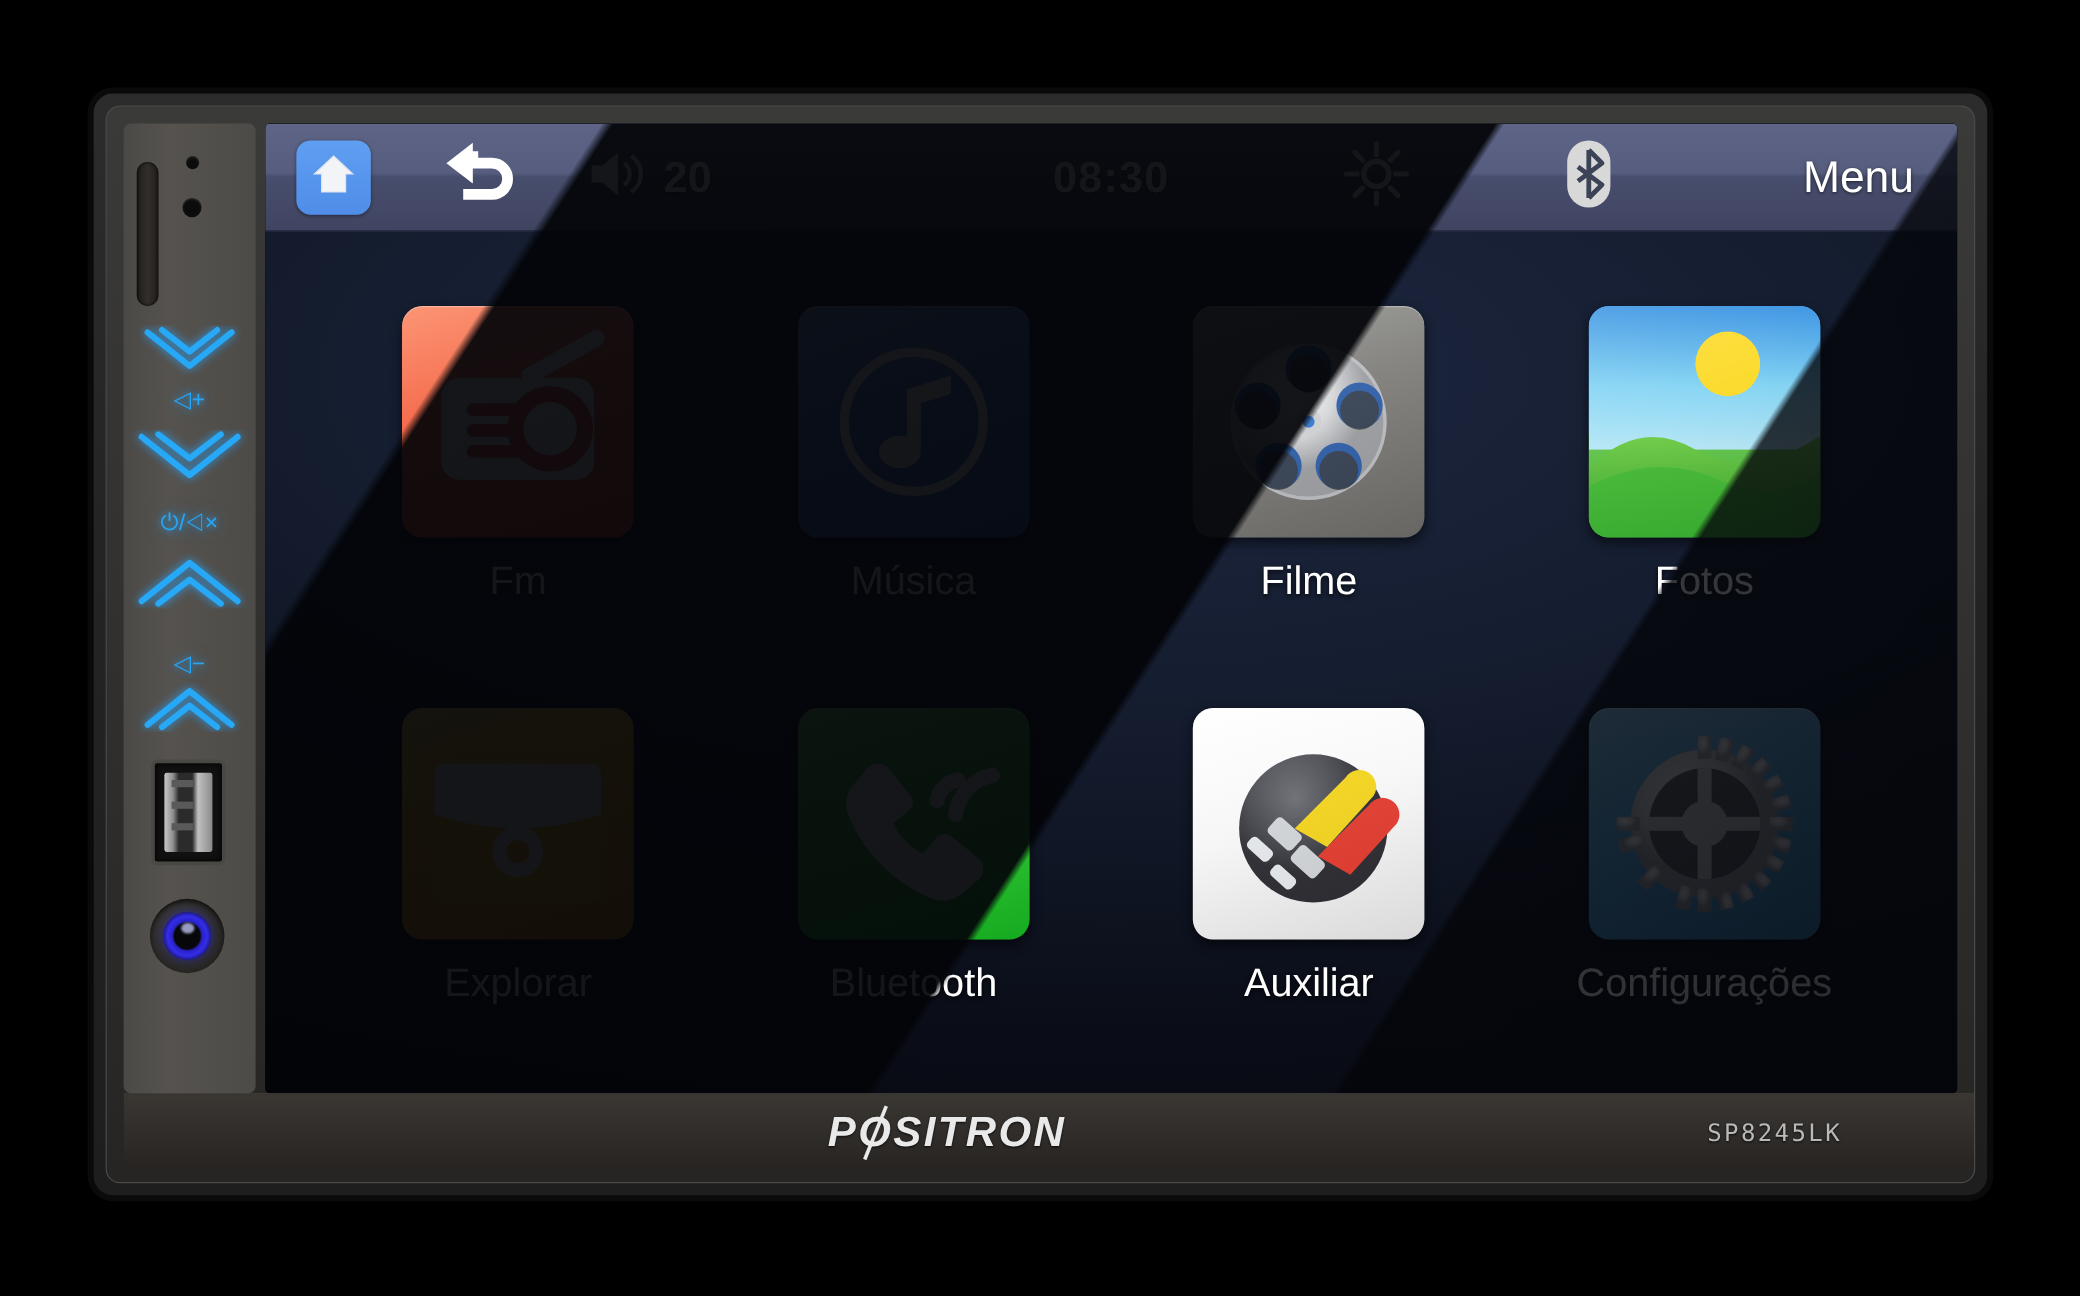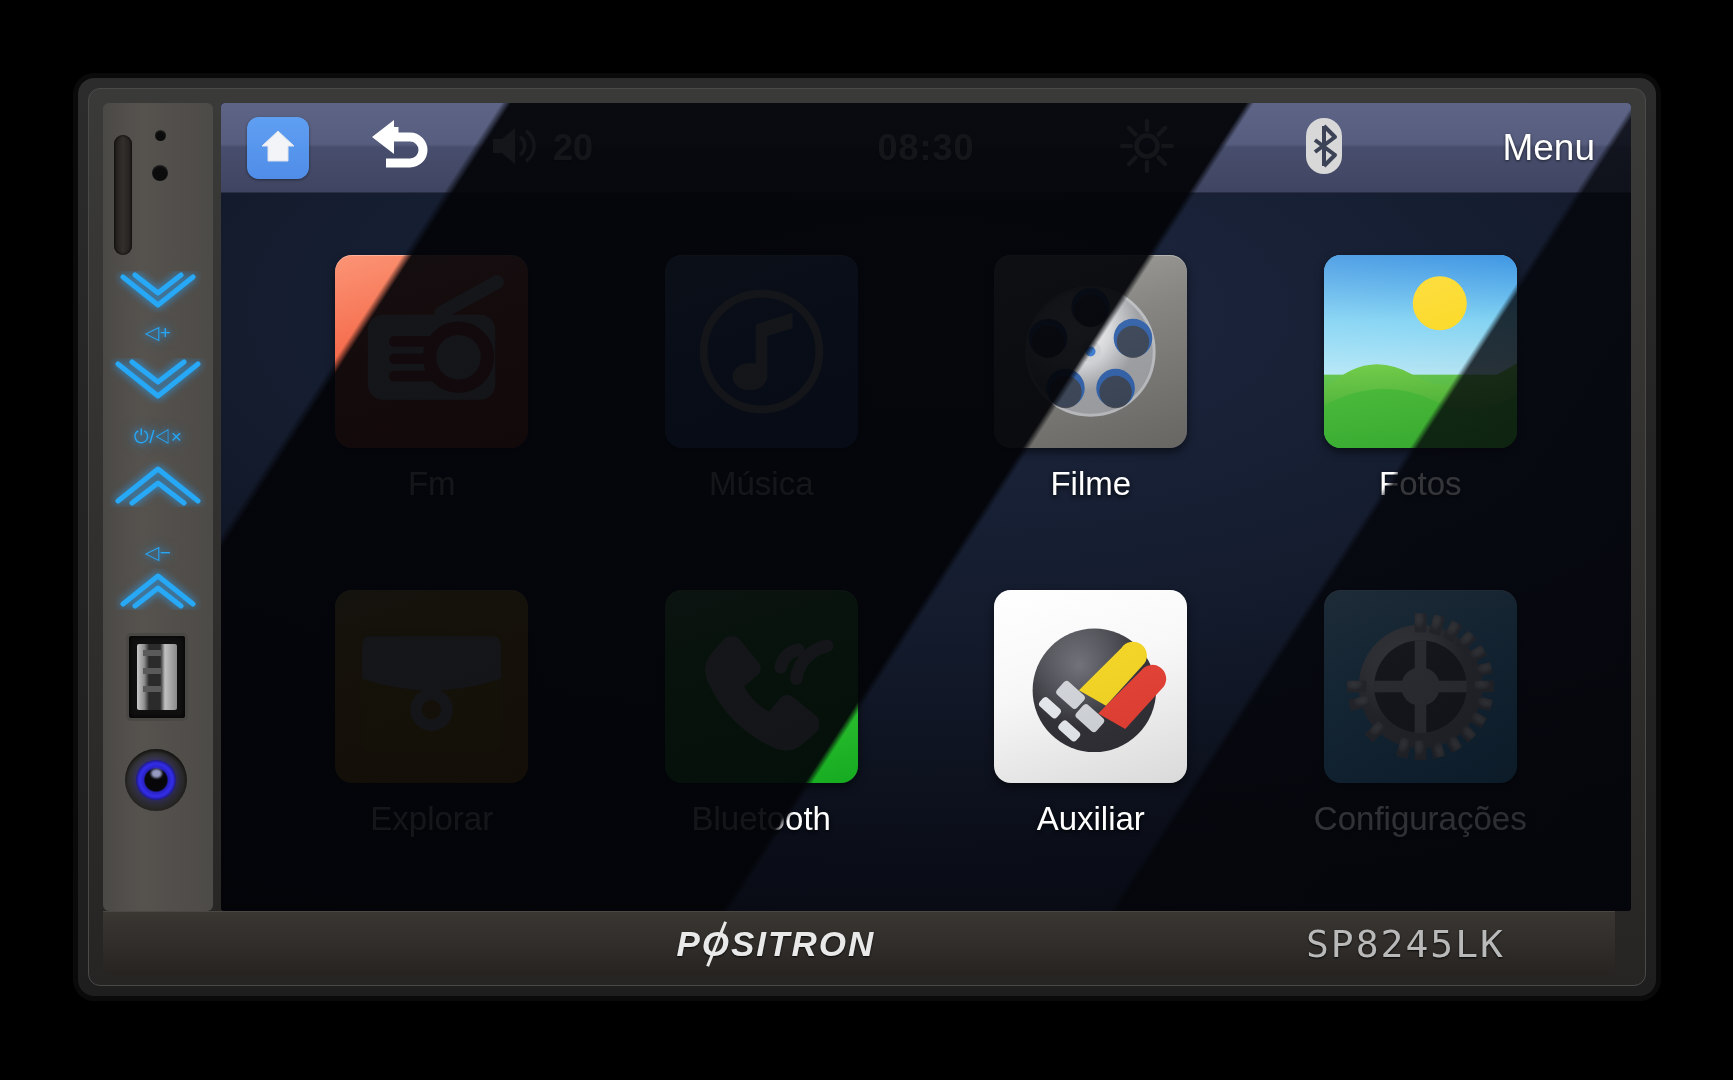--- a/index.html
+++ b/index.html
@@ -169,38 +169,38 @@
       rgba(3,4,8,.93) 15%, rgba(3,4,8,.93) 53%, rgba(0,0,0,0) 53.4%);
   }
   #glare-right{
     left:0; top:0; width:100%; height:100%;
     background:linear-gradient(123deg, rgba(0,0,0,0) 73%,
       rgba(4,5,10,.80) 73.4%, rgba(4,5,10,.86) 100%);
   }
 
   
   #brand-bar{
-    position:absolute; left:14px; right:30px; bottom:10px; height:64px;
+    position:absolute; left:14px; right:0; bottom:10px; height:64px;
     background:linear-gradient(180deg,#3a3733 0%,#302d2a 52%,#262320 100%);
     border-top:1px solid #4b4844; border-radius:0 0 10px 10px;
     display:flex; align-items:center;
   }
   #brand-logo{
     position:absolute; left:44.5%; transform:translateX(-50%);
     color:#e9e9e9; font-size:35px; font-weight:bold; font-style:italic;
     letter-spacing:2px;
     text-shadow:0 1px 2px rgba(0,0,0,.8);
   }
   #brand-logo .slashed{ position:relative; display:inline-block; }
   #brand-logo .slashed::after{
     content:""; position:absolute; left:50%; top:-4px; width:3px; height:calc(100% + 8px);
     background:#e9e9e9; transform:translateX(-50%) rotate(22deg);
   }
   #model-number{
-    position:absolute; right:110px; color:#b9b9b9; font-size:38px;
+    position:absolute; right:110px; color:#b9b9b9; font-size:20px;
     letter-spacing:2px; font-family:"DejaVu Sans Mono", monospace;
     text-shadow:0 1px 2px rgba(0,0,0,.8);
   }
 </style>
 </head>
 <body>
 
 <div id="device-frame">
   <div id="device-inner">
 

